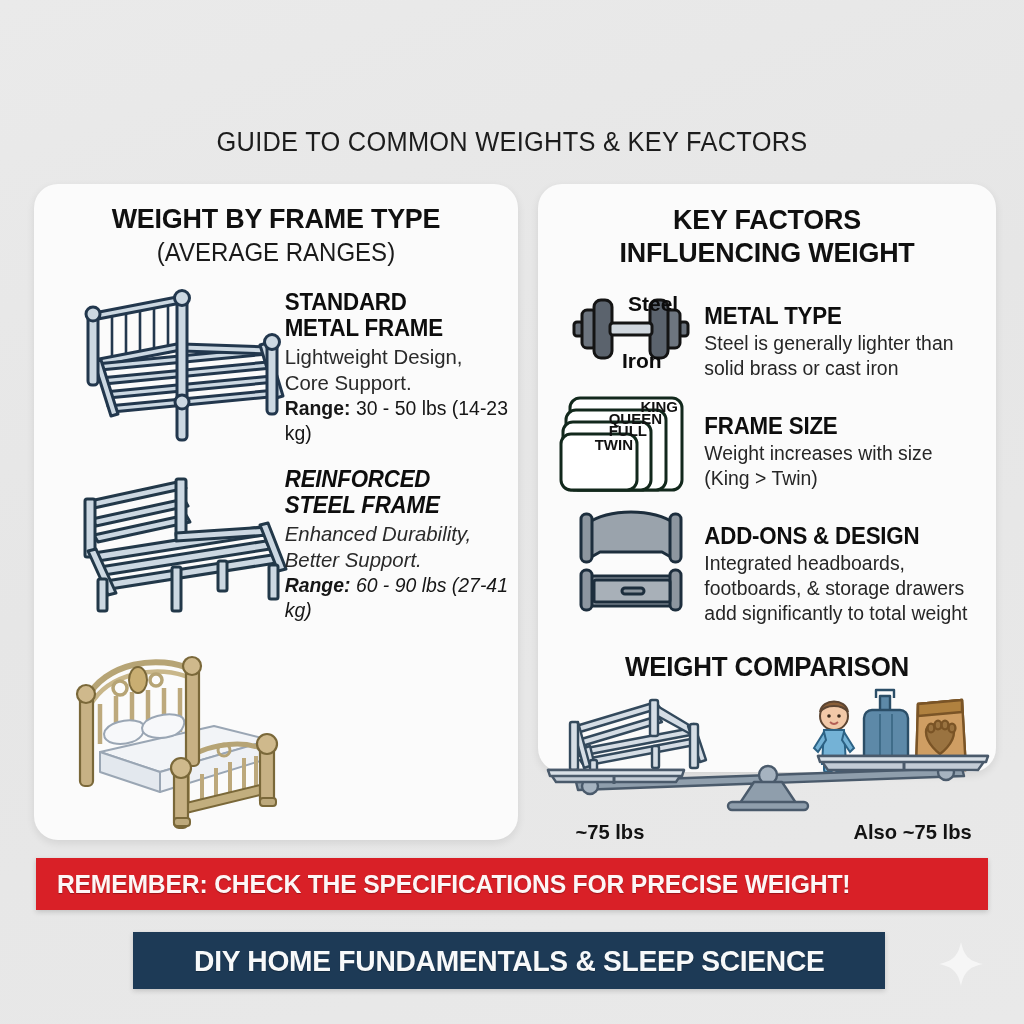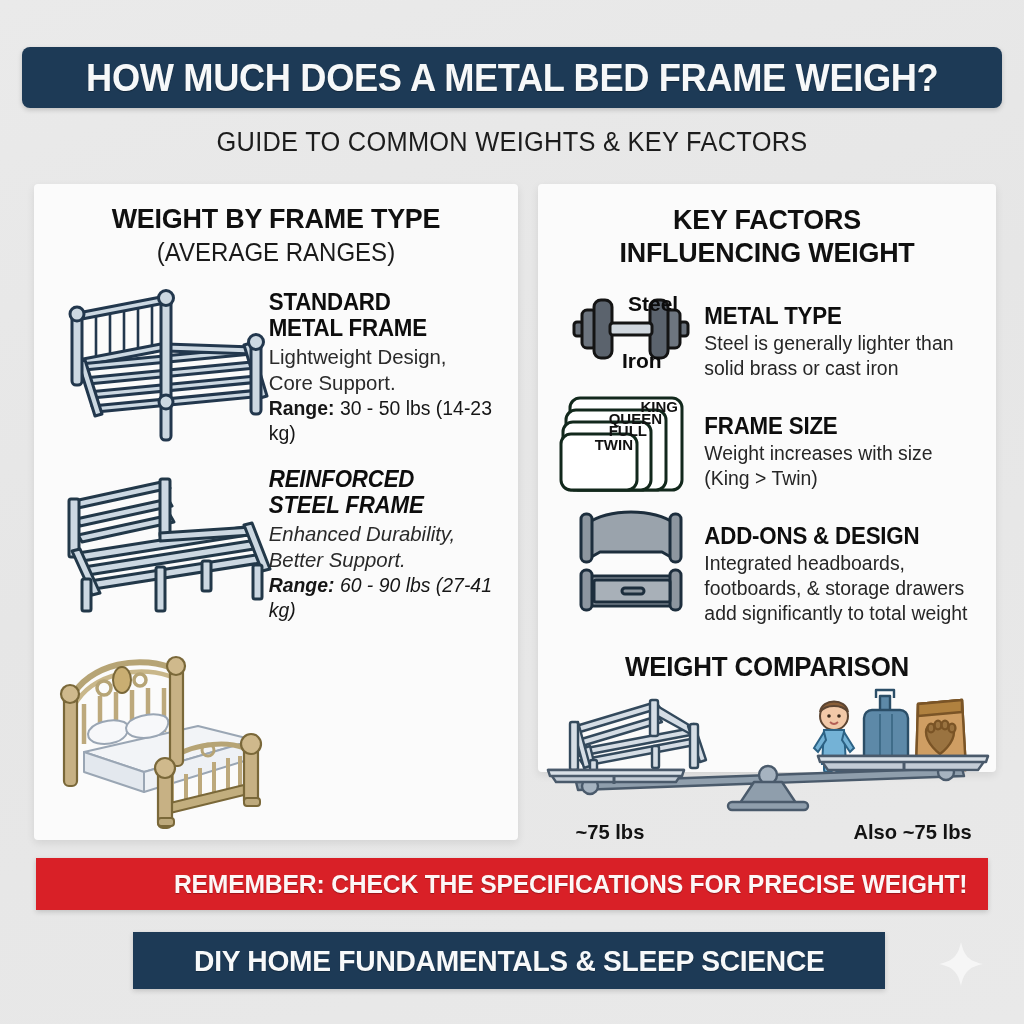--- a/index.html
+++ b/index.html
@@ -45,21 +45,21 @@
     font-size: 27px;
     font-weight: normal;
     letter-spacing: 0.3px;
     transform: scaleX(0.94);
   }
 
   
   .card {
     position: absolute;
     background: #fbfbfb;
-    border-radius: 4px;
+    border-radius: 24px;
     box-shadow: 0 3px 9px rgba(0,0,0,0.09);
   }
   #card-left  { left: 34px;  top: 184px; width: 484px; height: 656px; }
   #card-right { left: 538px; top: 184px; width: 458px; height: 588px; }
 
   .card-h {
     text-align: center;
     font-weight: bold;
     color: #101010;
     font-size: 28px;
@@ -70,21 +70,21 @@
     text-align: center;
     color: #1a1a1a;
     font-size: 25px;
     transform: scaleX(0.96);
   }
   #card-left .card-h  { margin-top: 19px; }
   #card-left .card-sub{ margin-top: 3px;  }
   #card-right .card-h { margin-top: 19px; line-height: 1.18; }
 
   
-  .frow { position: absolute; left: 0; width: 476px; }
+  .frow { position: absolute; left: 16px; width: 476px; }
   #frow-0 { top: 106px; height: 175px; }
   #frow-1 { top: 283px; height: 180px; font-style: italic; }
   #frow-2 { top: 462px; height: 195px; }
 
   .frow .art {
     position: absolute; left: 14px; top: 0;
     width: 236px; height: 150px;
   }
   #frow-2 .art { width: 238px; height: 178px; top: 2px; }
 
@@ -135,21 +135,21 @@
     position: absolute; bottom: 0; font-weight: bold;
     font-size: 21px; color: #131313; transform: scaleX(0.96);
   }
   #compare .lbl-l { left: 36px; }
   #compare .lbl-r { right: 22px; }
 
   
   .red-bar {
     position: absolute; left: 36px; top: 858px; width: 952px; height: 52px;
     background: #d92027;
-    display: flex; align-items: center; justify-content: flex-end;
+    display: flex; align-items: center; justify-content: flex-start;
     box-shadow: 0 2px 5px rgba(0,0,0,0.16);
   }
   .red-bar .txt {
     color: #fdf6f6; font-weight: bold; font-size: 26px;
     letter-spacing: -0.2px; transform: scaleX(0.95); white-space: nowrap;
     text-shadow: 0 1px 1px rgba(0,0,0,0.3);
   }
 
   .foot-bar {
     position: absolute; left: 133px; top: 932px; width: 752px; height: 57px;
@@ -165,23 +165,20 @@
 
   #sparkle { position: absolute; left: 935px; top: 938px; width: 52px; height: 52px; }
 
   svg { display: block; overflow: visible; }
 </style>
 </head>
 <body>
 
 <div id="page">
 
-  <div class="title-bar">
-    <div class="txt">HOW MUCH DOES A METAL BED FRAME WEIGH?</div>
-  </div>
   <div class="subtitle">GUIDE TO COMMON WEIGHTS &amp; KEY FACTORS</div>
 
   <div class="card" id="card-left">
     <div class="card-h">WEIGHT BY FRAME TYPE</div>
     <div class="card-sub">(AVERAGE RANGES)</div>
 
     <div class="frow" id="frow-0">
       <div class="art">
         <svg viewBox="0 0 236 150" width="236" height="150">
           <g fill="#ccd8e2" stroke="#22374d" stroke-width="3" stroke-linejoin="round">

